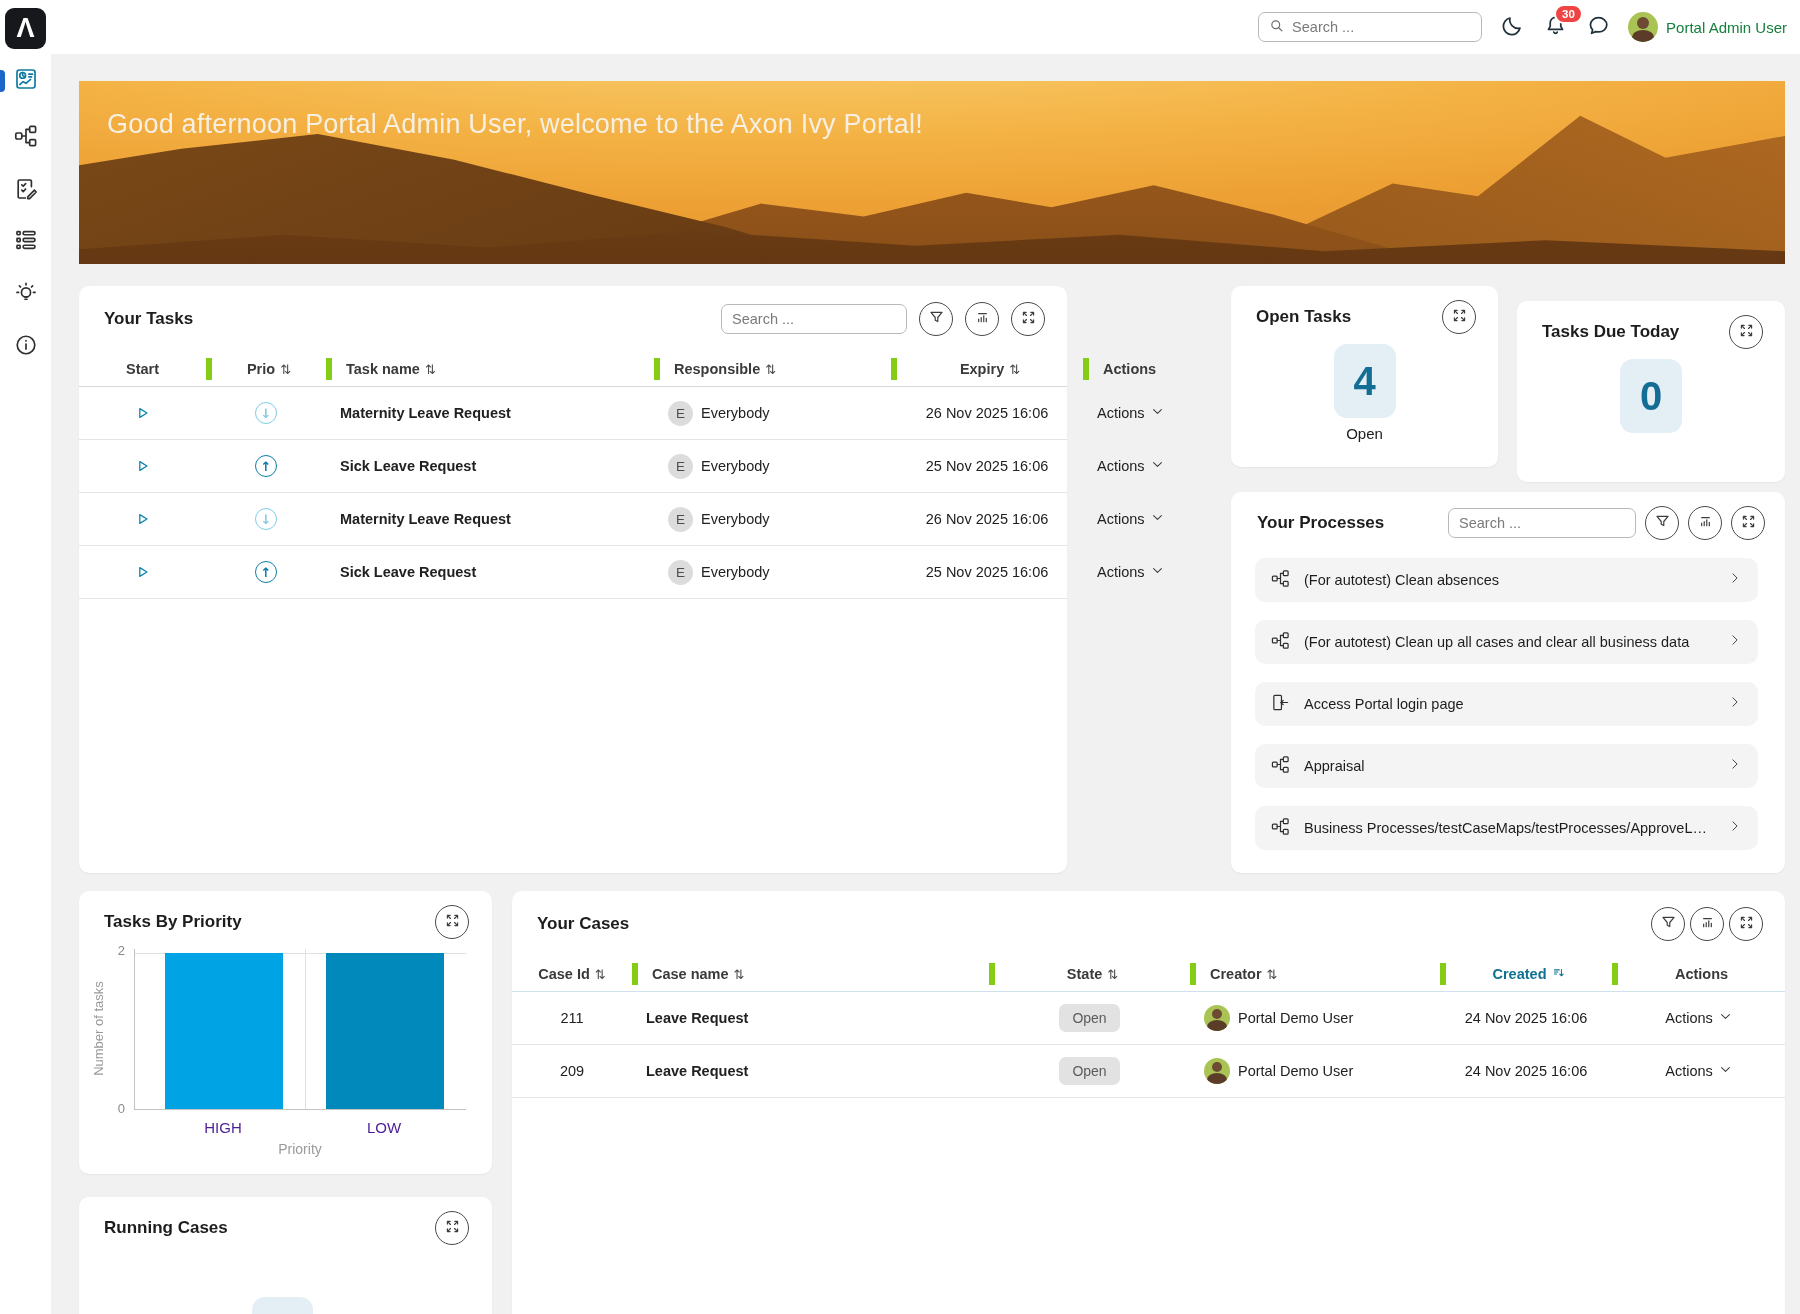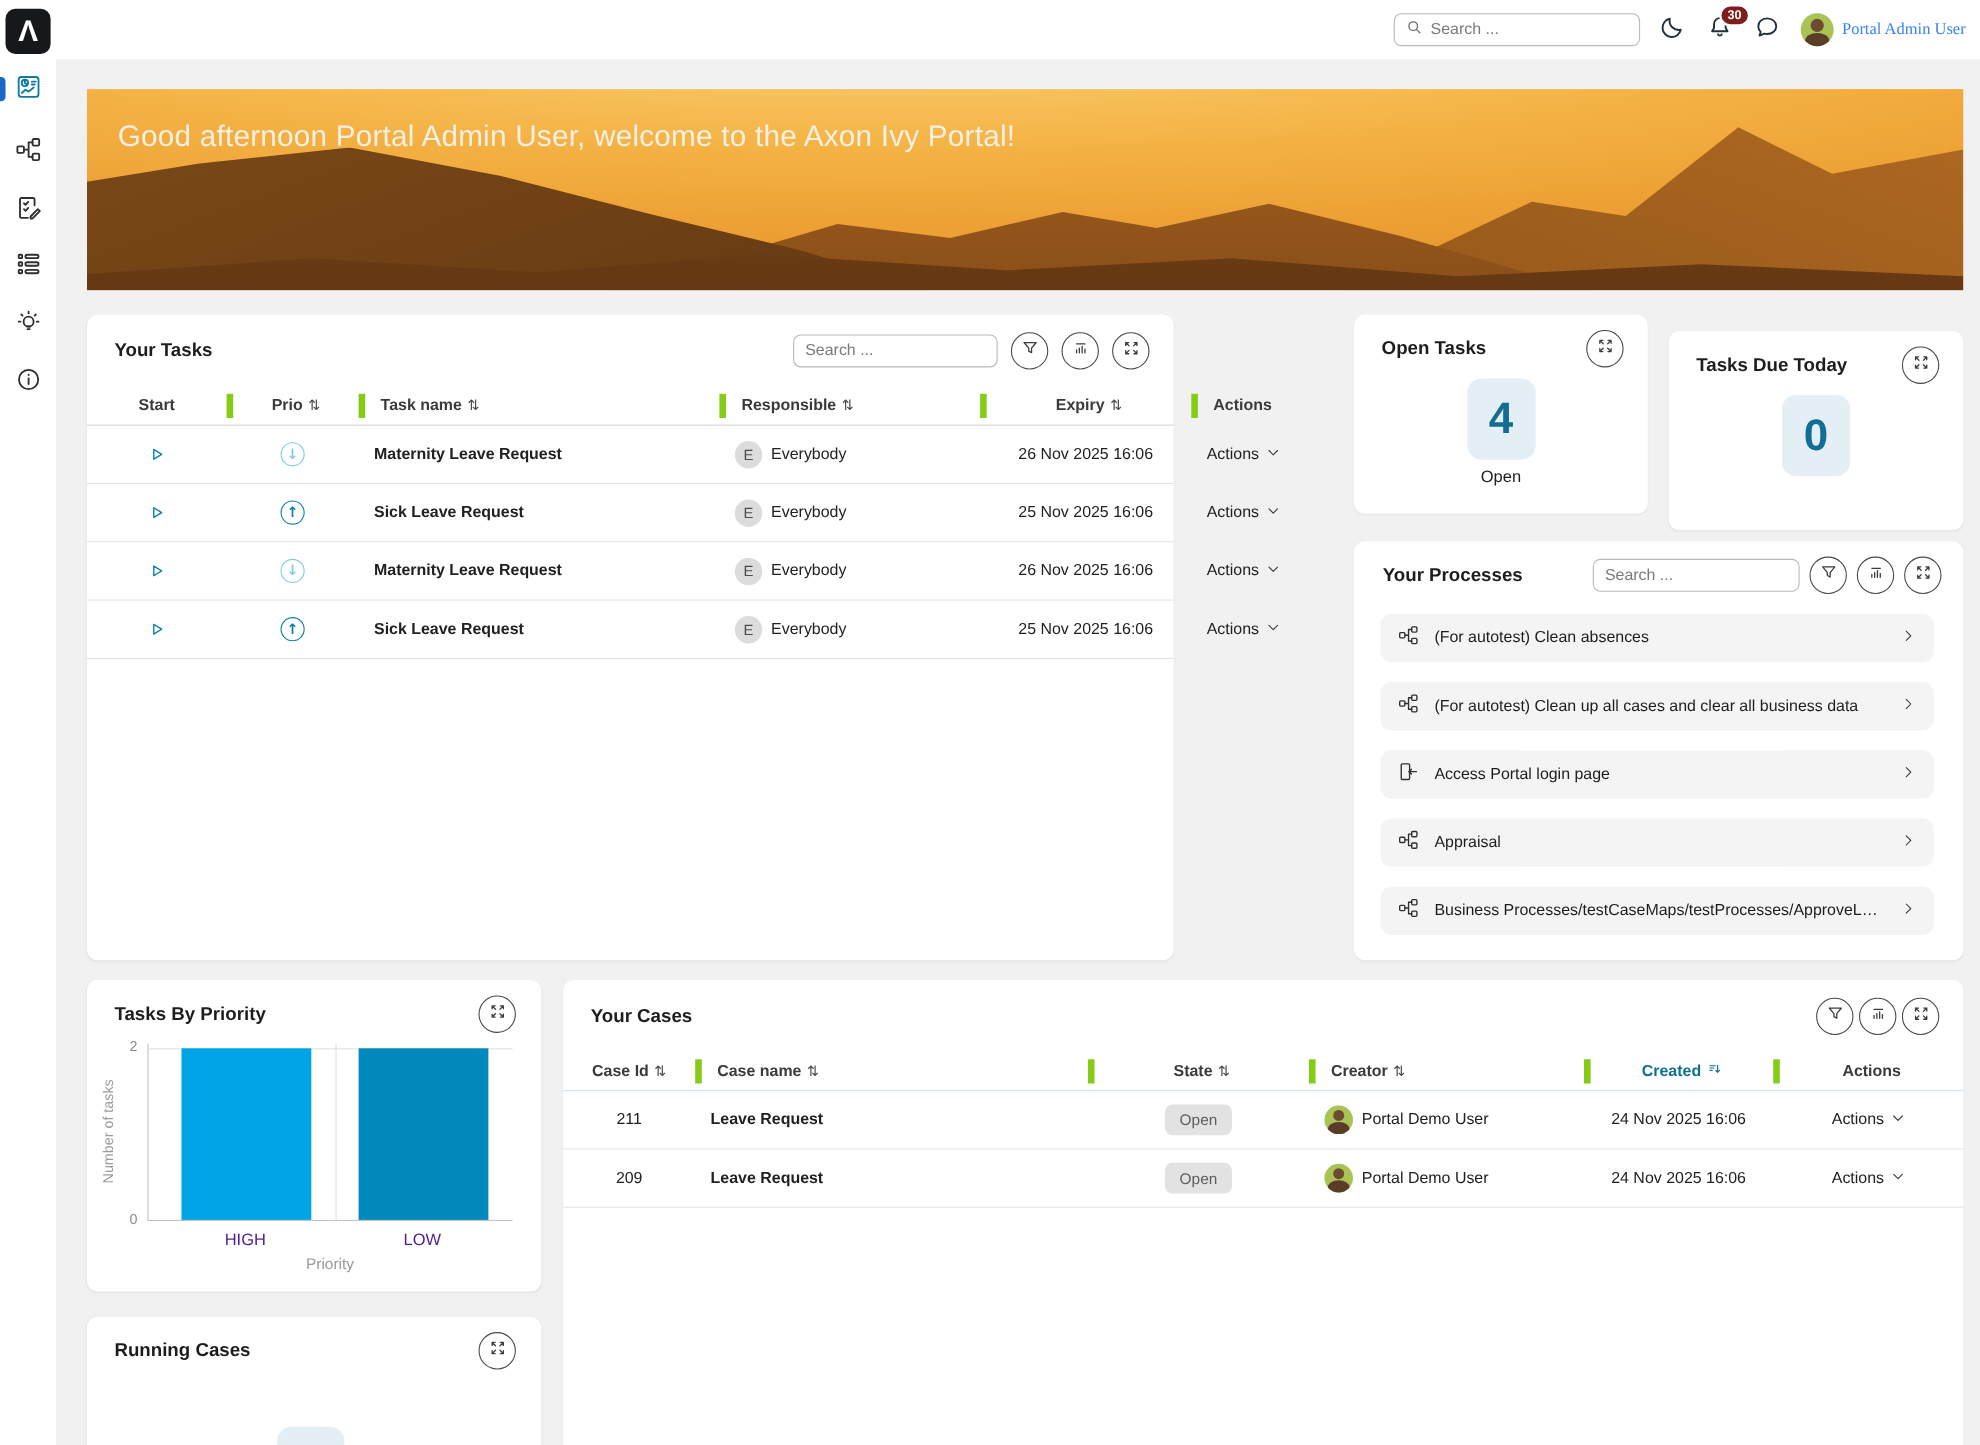--- a/index.html
+++ b/index.html
@@ -18,24 +18,24 @@
   
   .topbar { position:absolute; left:51px; top:0; right:0; height:54px; background:#fff; display:flex; align-items:center;
             justify-content:flex-end; gap:17px; padding-right:13px; }
   .search-box { display:flex; align-items:center; gap:8px; width:224px; height:30px; border:1px solid #b9b9b9; border-radius:7px;
                 padding:0 10px; background:#fff; }
   .search-box svg { width:15px; height:15px; fill:none; stroke:#6d6d6d; stroke-width:1.6; stroke-linecap:round; flex:none; }
   .search-box input { border:none; outline:none; width:100%; font-size:14.5px; font-family:inherit; color:#333; background:transparent; }
   .search-box input::placeholder { color:#7a7a7a; }
   .tb-icon { position:relative; width:26px; height:26px; display:flex; align-items:center; justify-content:center; cursor:pointer; }
   .tb-icon svg { width:23px; height:23px; fill:none; stroke:#20313b; stroke-width:1.5; stroke-linecap:round; stroke-linejoin:round; }
-  .badge { position:absolute; top:-10px; left:12px; background:#7f1d1d; color:#fff; font-size:11.5px; font-weight:bold;
+  .badge { position:absolute; top:-10px; left:12px; background:#ef4444; color:#fff; font-size:11.5px; font-weight:bold;
            border-radius:10px; padding:2px 6px; border:2px solid #fff; }
   .user { display:flex; align-items:center; gap:8px; cursor:pointer; }
-  .user-name { font-size:15px; color:#3b82f6;font-family:Liberation Serif, serif; }
+  .user-name { font-size:15px; color:#15803d; }
   .avatar { width:30px; height:30px; border-radius:50%; background:#a9c455; overflow:hidden; position:relative; flex:none; }
   .avatar::before { content:""; position:absolute; left:9px; top:5px; width:12px; height:12px; border-radius:50%; background:#6d4b33; }
   .avatar::after { content:""; position:absolute; left:4px; top:18px; width:22px; height:14px; border-radius:50% 50% 0 0; background:#5a3c28; }
 
   
   .banner { position:absolute; left:79px; top:81px; width:1706px; height:183px; border-radius:0; overflow:hidden; }
   .banner .sky { position:absolute; inset:0;
     background:radial-gradient(130% 160% at 42% -30%, #f9d275 0%, #f4b244 38%, #eda034 62%, #df8b28 100%); }
   .banner .m { position:absolute; inset:0; }
   .m-right { background:linear-gradient(200deg,#b06a22 0%, #8f5419 60%, #774414 100%);

